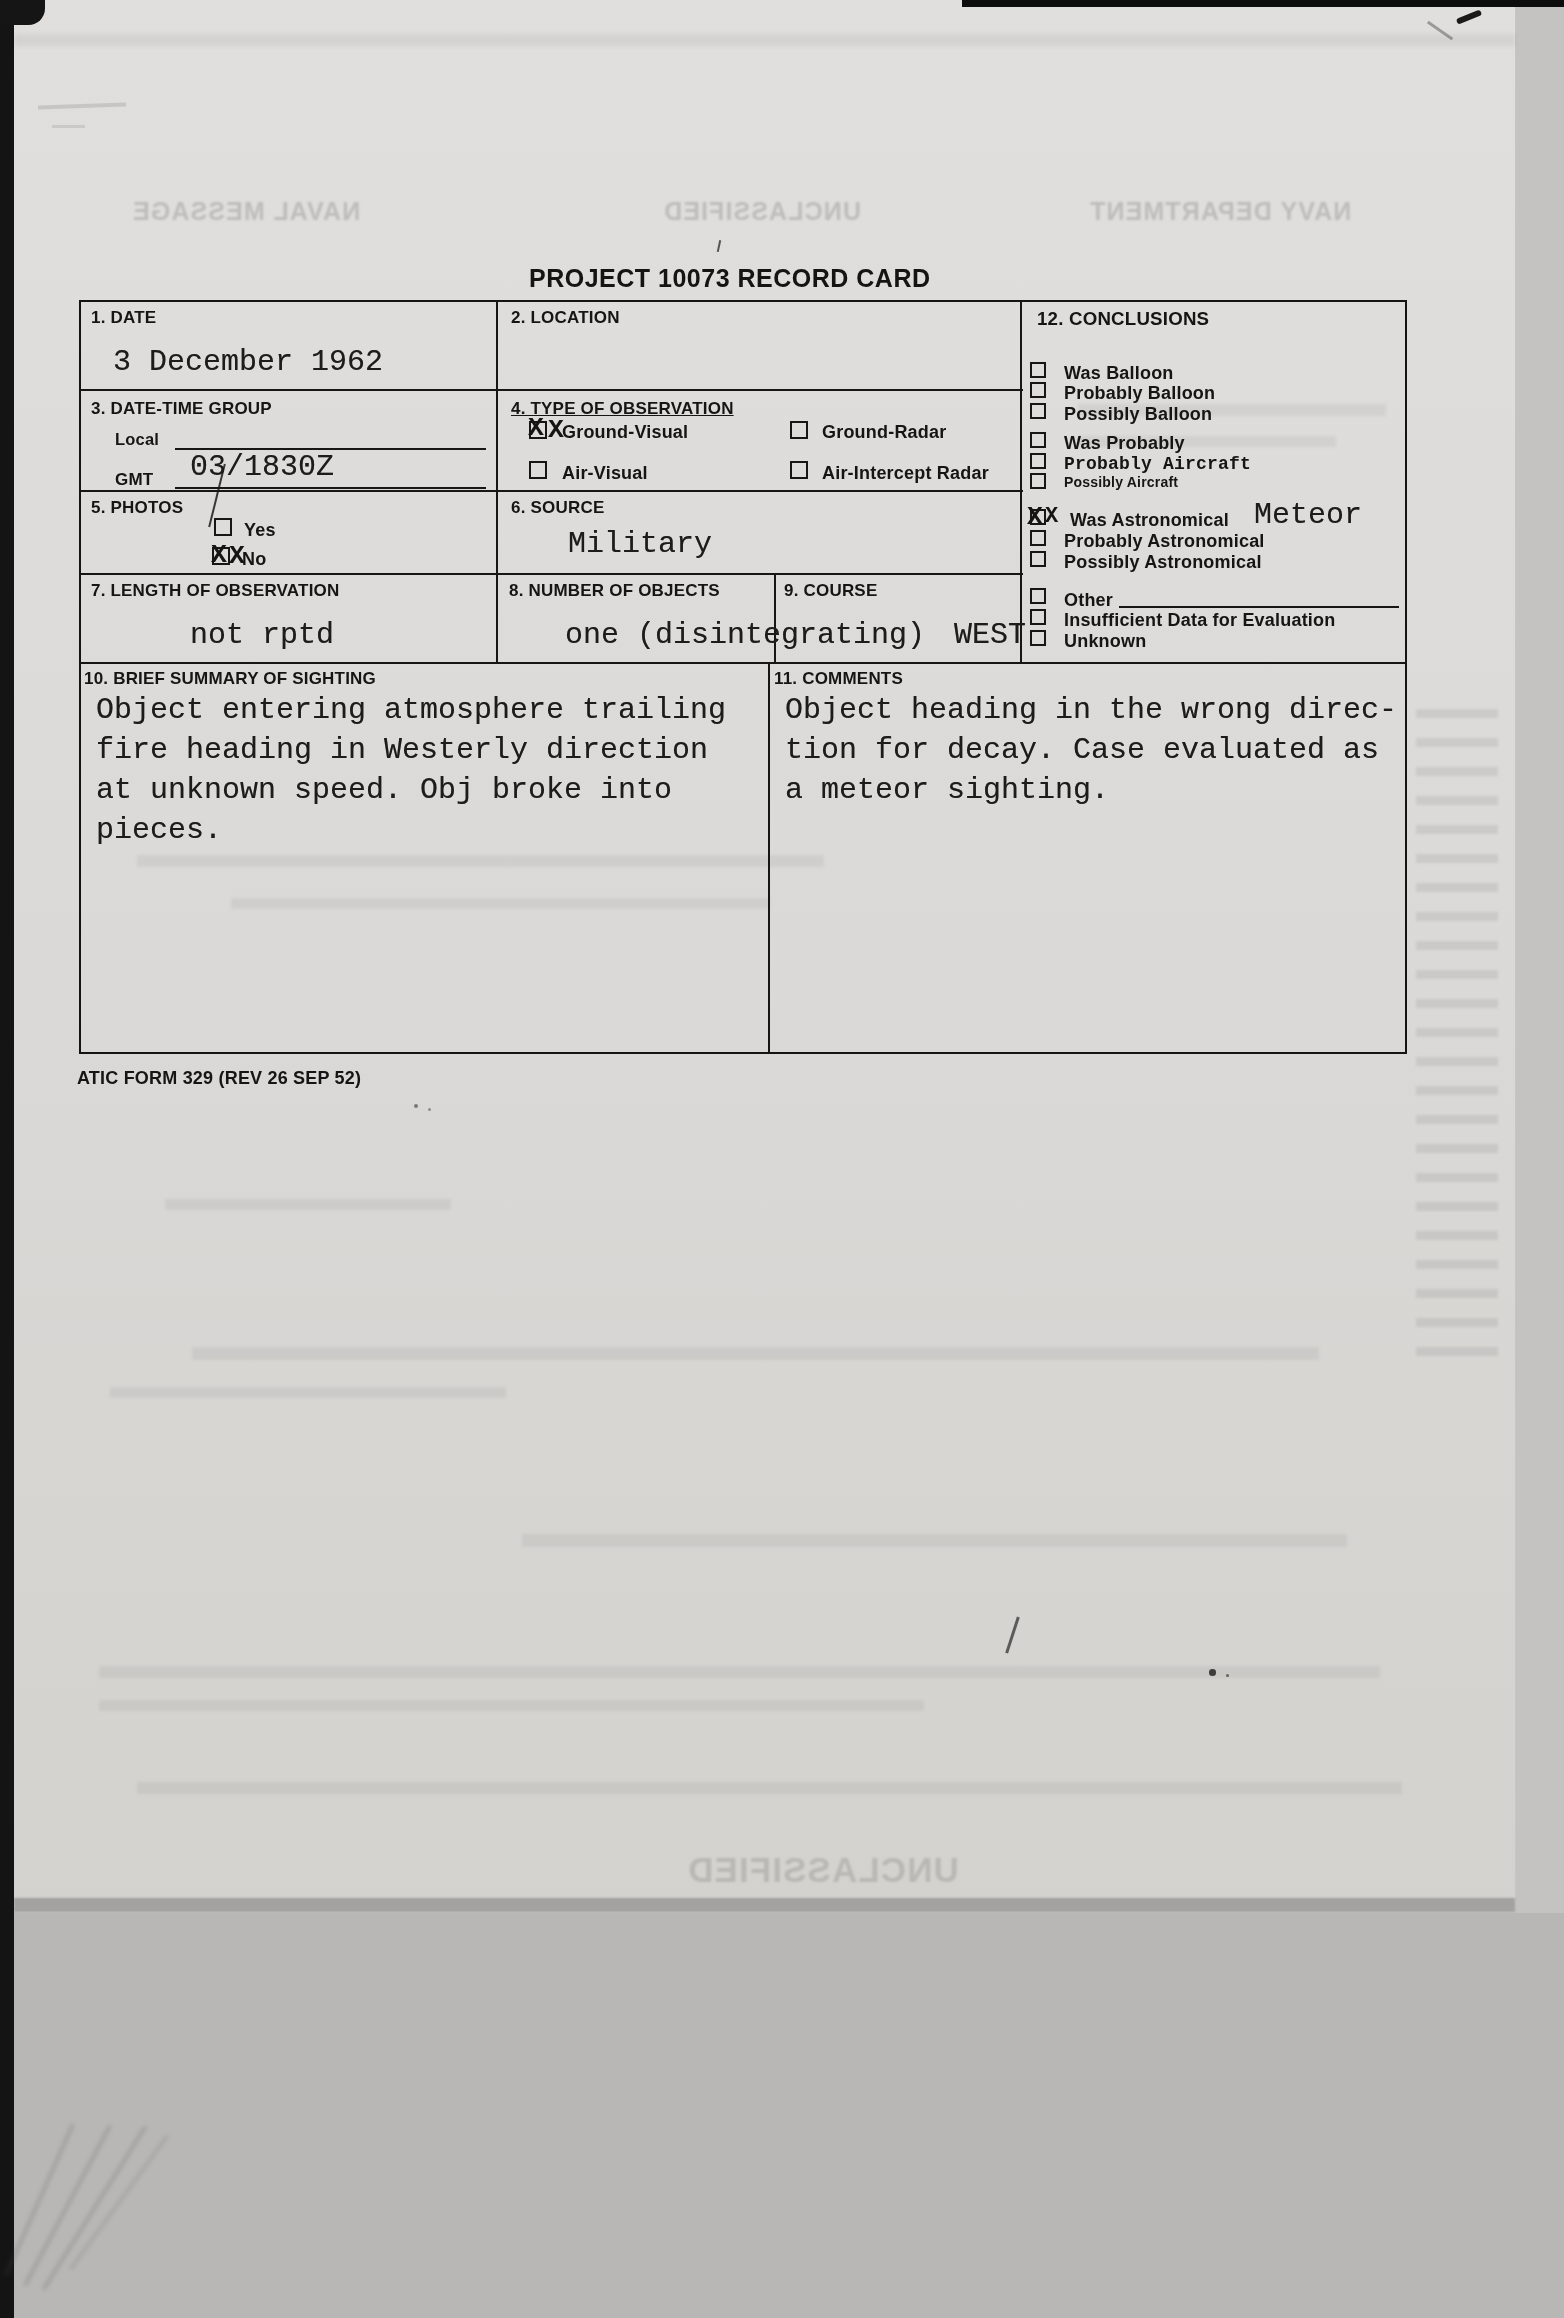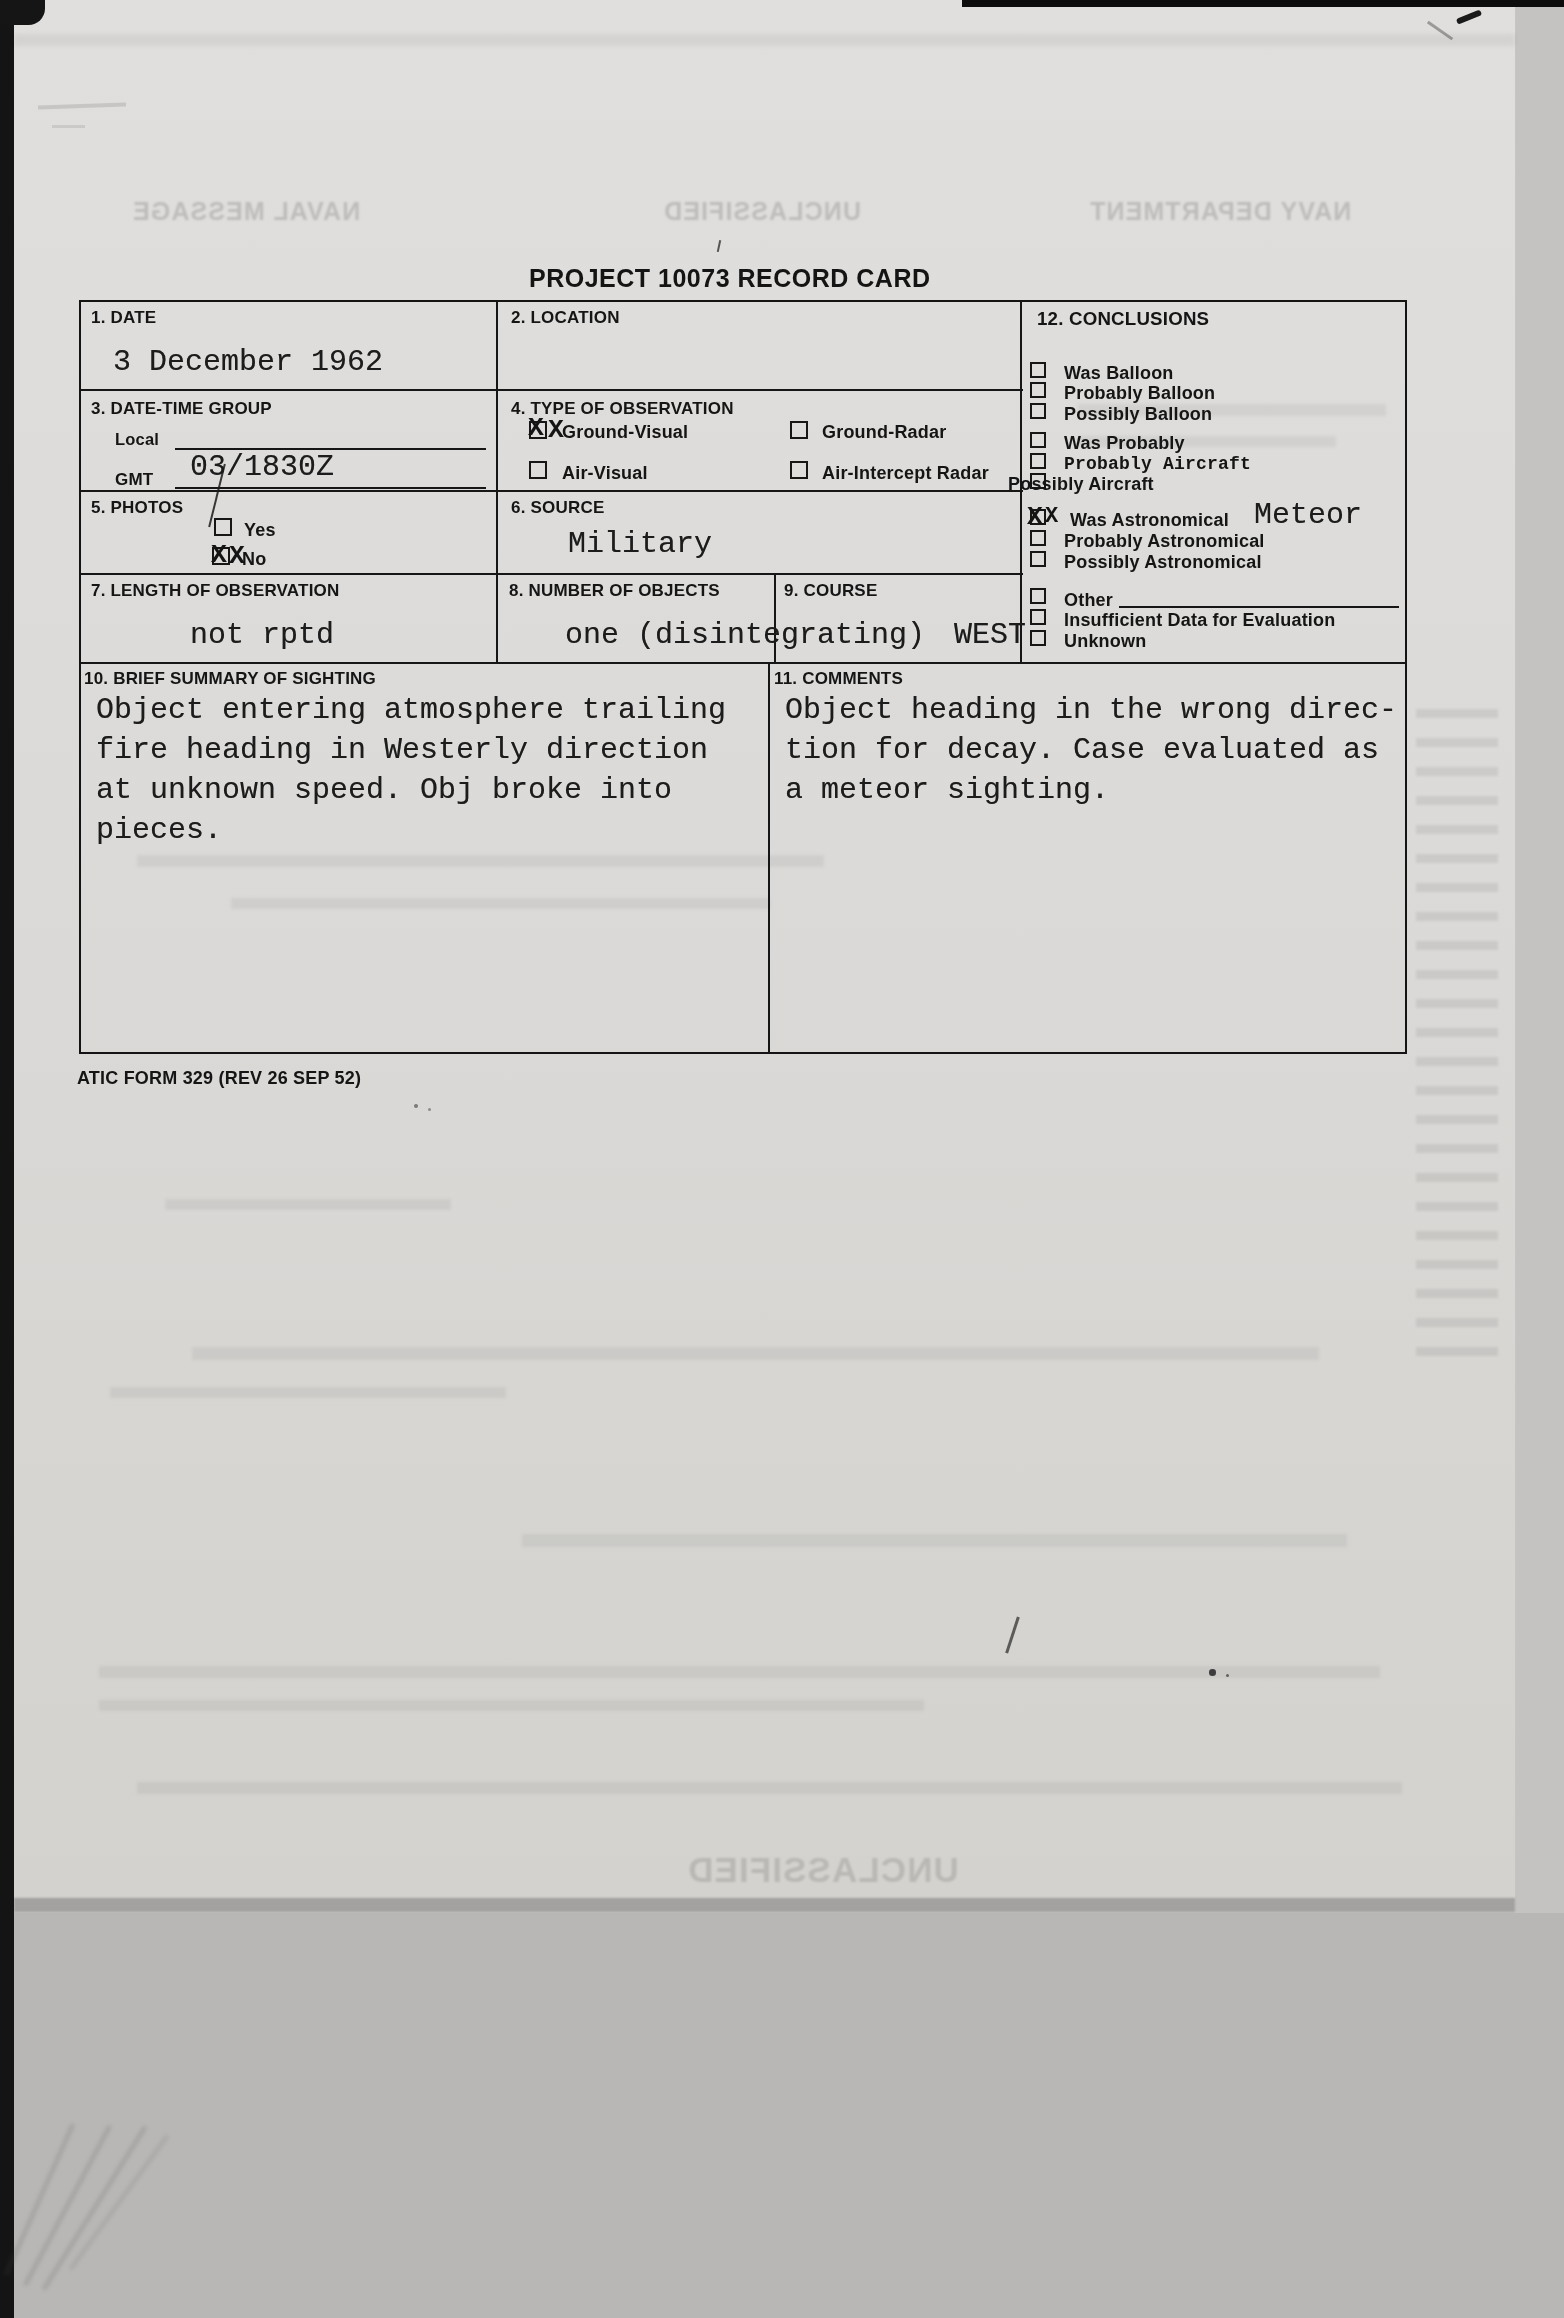--- a/index.html
+++ b/index.html
@@ -104,21 +104,21 @@
   <div class="label" style="left:511px;top:308px;">2. LOCATION</div>
 
   <div class="label" style="left:91px;top:399px;">3. DATE-TIME GROUP</div>
   <div class="label" style="left:115px;top:430px;font-size:16.5px;">Local</div>
   <div class="uline" style="left:175px;top:448px;width:311px;"></div>
   <div class="typed" style="left:176px;top:431px;"></div>
   <div class="label" style="left:115px;top:470px;font-size:17px;">GMT</div>
   <div class="uline" style="left:175px;top:487px;width:311px;"></div>
   <div class="typed" style="left:190px;top:447px;">03/1830Z</div>
 
-  <div class="label" style="left:511px;top:399px;">4. TYPE OF OBSERVATION</div>
+  <div class="label" style="left:511px;top:399px;text-decoration:underline;">4. TYPE OF OBSERVATION</div>
   <div class="cb" style="left:529px;top:421px;"></div>
   <span class="cbx" style="left:528px;top:415px;">X</span>
   <span class="cbx" style="left:548px;top:417px;">X</span>
   <div class="label" style="left:562px;top:422px;font-size:18px;">Ground-Visual</div>
   <div class="cb" style="left:790px;top:421px;"></div>
   <div class="label" style="left:822px;top:422px;font-size:18px;">Ground-Radar</div>
   <div class="cb" style="left:529px;top:461px;"></div>
   <div class="label" style="left:562px;top:463px;font-size:18px;">Air-Visual</div>
   <div class="cb" style="left:790px;top:461px;"></div>
   <div class="label" style="left:822px;top:463px;font-size:18px;">Air-Intercept Radar</div>
@@ -159,21 +159,21 @@
   <div class="cb" style="left:1030px;top:382px;width:12px;height:12px;"></div>
   <div class="label" style="left:1064px;top:383px;font-size:18px;">Probably Balloon</div>
   <div class="cb" style="left:1030px;top:403px;width:12px;height:12px;"></div>
   <div class="label" style="left:1064px;top:404px;font-size:18px;">Possibly Balloon</div>
 
   <div class="cb" style="left:1030px;top:432px;width:12px;height:12px;"></div>
   <div class="label" style="left:1064px;top:433px;font-size:18px;">Was Probably</div>
   <div class="cb" style="left:1030px;top:453px;width:12px;height:12px;"></div>
   <div class="label" style="left:1064px;top:454px;font-size:18px;font-family:Liberation Mono, monospace;">Probably Aircraft</div>
   <div class="cb" style="left:1030px;top:473px;width:12px;height:12px;"></div>
-  <div class="label" style="left:1008px;top:474px;font-size:18px;">Possibly Aircraft</div>
+  <div class="label" style="left:1064px;top:474px;font-size:14px;">Possibly Aircraft</div>
 
   <div class="cb" style="left:1030px;top:509px;width:12px;height:12px;"></div>
   <span class="cbx" style="left:1027px;top:504px;">X</span>
   <span class="cbx" style="left:1045px;top:506px;font-size:22px;">X</span>
   <div class="label" style="left:1070px;top:510px;font-size:18px;">Was Astronomical</div>
   <div class="typed" style="left:1254px;top:495px;">Meteor</div>
   <div class="cb" style="left:1030px;top:530px;width:12px;height:12px;"></div>
   <div class="label" style="left:1064px;top:531px;font-size:18px;">Probably Astronomical</div>
   <div class="cb" style="left:1030px;top:551px;width:12px;height:12px;"></div>
   <div class="label" style="left:1064px;top:552px;font-size:18px;">Possibly Astronomical</div>

